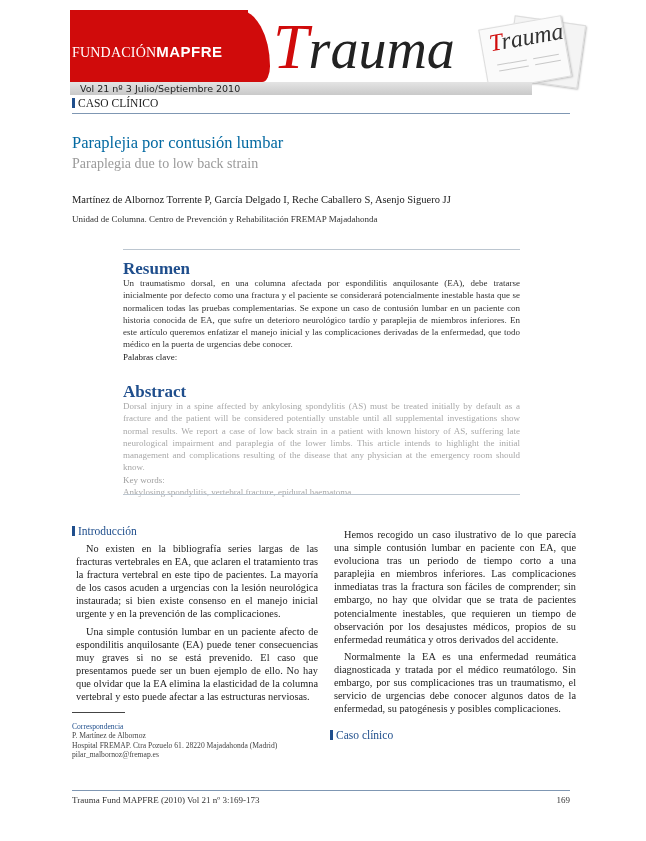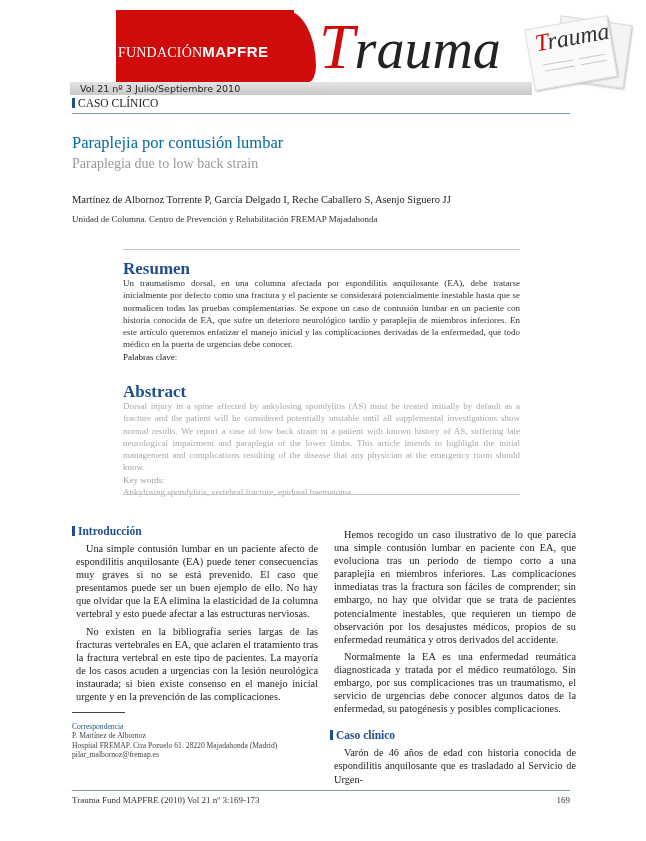--- a/index.html
+++ b/index.html
@@ -1,20 +1,20 @@
 <!DOCTYPE html>
 <html><head>
 <meta charset="utf-8">
 <style>
   html, body { margin: 0; padding: 0; background: #ffffff; }
   body { width: 646px; height: 841px; position: relative; overflow: hidden;
          font-family: "Liberation Serif", "DejaVu Serif", serif; color: #222; }
 
   
-  .banner { position: absolute; left: 70px; top: 10px; width: 518px; height: 72px; margin-left: 46px; }
+  .banner { position: absolute; left: 70px; top: 10px; width: 518px; height: 72px; }
   .banner-red { position: absolute; left: 0; top: 0; width: 178px; height: 72px; background: #d00b0b;
                 border-top-right-radius: 0; }
   .banner-red-curve { position: absolute; left: 160px; top: 0; width: 40px; height: 72px; background: #d00b0b;
                       border-top-right-radius: 40px 72px; border-bottom-right-radius: 10px 20px; }
   .brand { position: absolute; left: 2px; top: 33px; font-size: 14px; color: #fff; letter-spacing: 0.2px;
            white-space: nowrap; }
   .brand .b1 { font-family: "Liberation Serif", serif; }
   .brand .b2 { font-family: "Liberation Sans", sans-serif; font-weight: bold; font-size: 15px; letter-spacing: 0.5px; }
   .journal-title { position: absolute; left: 203px; top: 2px; font-size: 56px; font-style: italic; color: #222;
                    font-family: "Liberation Serif", serif; line-height: 70px; white-space: nowrap; }
@@ -50,21 +50,21 @@
   .abs-head { font-size: 17px; color: #1f4e8c; font-weight: bold; margin-bottom: 1px; line-height: 14px; }
   .abs-es { top: 262px; color: #333; }
   .abs-en { top: 385px; color: #a8a8a8; }
   .kw-label { color: #222; }
   .abs-en .kw-label { color: #a0a0a0; }
 
   
   .col { position: absolute; top: 524px; width: 250px; font-size: 10.3px; line-height: 13.1px; text-align: justify; color: #222; }
   .col-left { left: 72px; }
   .col-right { left: 330px; }
-  .col h3 { margin: 0; font-size: 11.5px; font-weight: bold; color: #1f4e8c; line-height: 14px; }
+  .col h3 { margin: 0; font-size: 11.5px; font-weight: normal; color: #1f4e8c; line-height: 14px; }
   .col p { margin: 4px; text-indent: 10px; }
   .col .gap { height: 9px; }
 
   .corr { position: absolute; left: 72px; top: 712px; width: 250px; font-size: 7.6px; line-height: 9.4px; color: #444; }
   .corr-rule { width: 53px; height: 1px; background: #444; margin-bottom: 4px; }
   .corr-title { color: #1f4e8c; margin-top: 9px; }
 
   
   .foot-rule { position: absolute; left: 72px; top: 790px; width: 498px; height: 1px; background: #7f97b3; }
   .foot-left { position: absolute; left: 72px; top: 795px; font-size: 9px; color: #333; white-space: nowrap; }
@@ -121,30 +121,29 @@
   <div class="abs-head">Abstract</div>
   <div>Dorsal injury in a spine affected by ankylosing spondylitis (AS) must be treated initially by default as a fracture and the patient will be considered potentially unstable until all supplemental investigations show normal results. We report a case of low back strain in a patient with known history of AS, suffering late neurological impairment and paraplegia of the lower limbs. This article intends to highlight the initial management and complications resulting of the disease that any physician at the emergency room should know.</div>
   <div class="kw-label">Key words:</div>
   <div>Ankylosing spondylitis, vertebral fracture, epidural haematoma.</div>
 </div>
 
 <div class="abs-rule" style="top:494px;"></div>
 
 <div class="col col-left">
   <h3><span class="marker"></span><span>Introducción</span></h3>
+  <p>No existen en la bibliografía series largas de las fracturas vertebrales en EA, que aclaren el tratamiento tras la fractura vertebral en este tipo de pacientes. La mayoría de los casos acuden a urgencias con la lesión neurológica instaurada; si bien existe consenso en el manejo inicial urgente y en la prevención de las complicaciones.</p>
   <p>Una simple contusión lumbar en un paciente afecto de espondilitis anquilosante (EA) puede tener consecuencias muy graves si no se está prevenido. El caso que presentamos puede ser un buen ejemplo de ello. No hay que olvidar que la EA elimina la elasticidad de la columna vertebral y esto puede afectar a las estructuras nerviosas.</p>
-  <p>No existen en la bibliografía series largas de las fracturas vertebrales en EA, que aclaren el tratamiento tras la fractura vertebral en este tipo de pacientes. La mayoría de los casos acuden a urgencias con la lesión neurológica instaurada; si bien existe consenso en el manejo inicial urgente y en la prevención de las complicaciones.</p>
 </div>
 
 <div class="col col-right">
   <p>Hemos recogido un caso ilustrativo de lo que parecía una simple contusión lumbar en paciente con EA, que evoluciona tras un periodo de tiempo corto a una paraplejia en miembros inferiores. Las complicaciones inmediatas tras la fractura son fáciles de comprender; sin embargo, no hay que olvidar que se trata de pacientes potencialmente inestables, que requieren un tiempo de observación por los desajustes médicos, propios de su enfermedad reumática y otros derivados del accidente.</p>
   <p>Normalmente la EA es una enfermedad reumática diagnosticada y tratada por el médico reumatólogo. Sin embargo, por sus complicaciones tras un traumatismo, el servicio de urgencias debe conocer algunos datos de la enfermedad, su patogénesis y posibles complicaciones.</p>
   <div class="gap"></div>
   <h3><span class="marker"></span><span>Caso clínico</span></h3>
-  <p>Varón de 46 años de edad con historia conocida de espondilitis anquilosante que es trasladado al Servicio de Urgen-</p>
 </div>
 
 <div class="corr">
   <div class="corr-rule"></div>
   <div class="corr-title">Correspondencia</div>
   <div>P. Martínez de Albornoz</div>
   <div>Hospital FREMAP. Ctra Pozuelo 61. 28220 Majadahonda (Madrid)</div>
   <div>pilar_malbornoz@fremap.es</div>
 </div>
 

